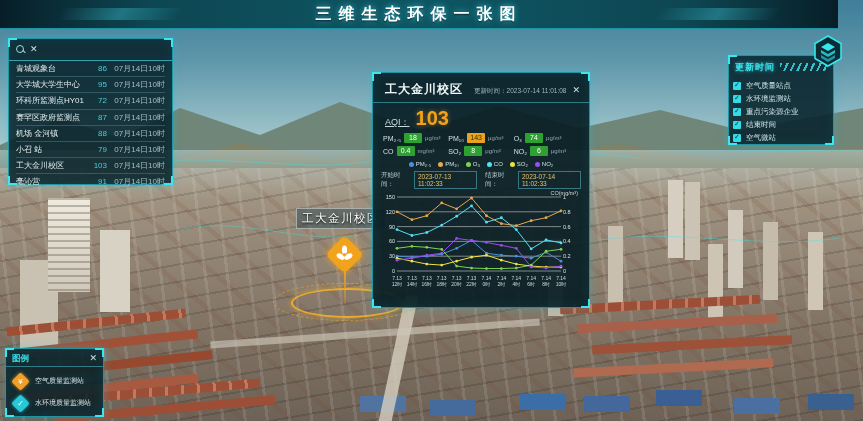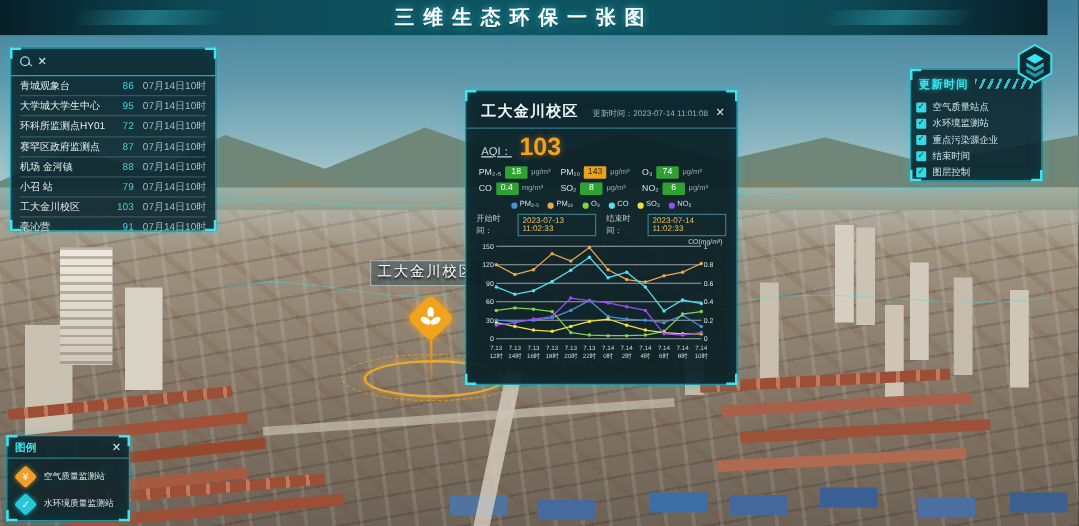--- a/index.html
+++ b/index.html
@@ -484,21 +484,21 @@
         <div class="lp-item">
           <span class="chk"></span>
           <span>重点污染源企业</span>
         </div>
         <div class="lp-item">
           <span class="chk"></span>
           <span>结束时间</span>
         </div>
         <div class="lp-item">
           <span class="chk"></span>
-          <span>图层控制</span>
+          <span>空气微站</span>
         </div>
       </div>
   </div>
 
   <div class="panel maplegend">
     <i class="corner c-tl"></i>
       <i class="corner c-tr"></i>
       <i class="corner c-bl"></i>
       <i class="corner c-br"></i>
     <div class="ml-head">

